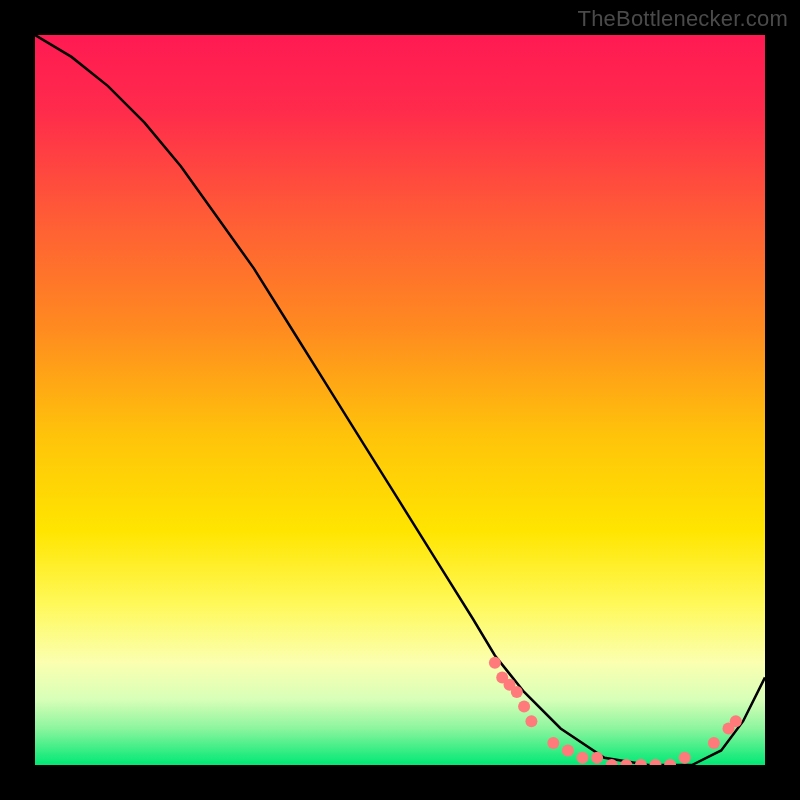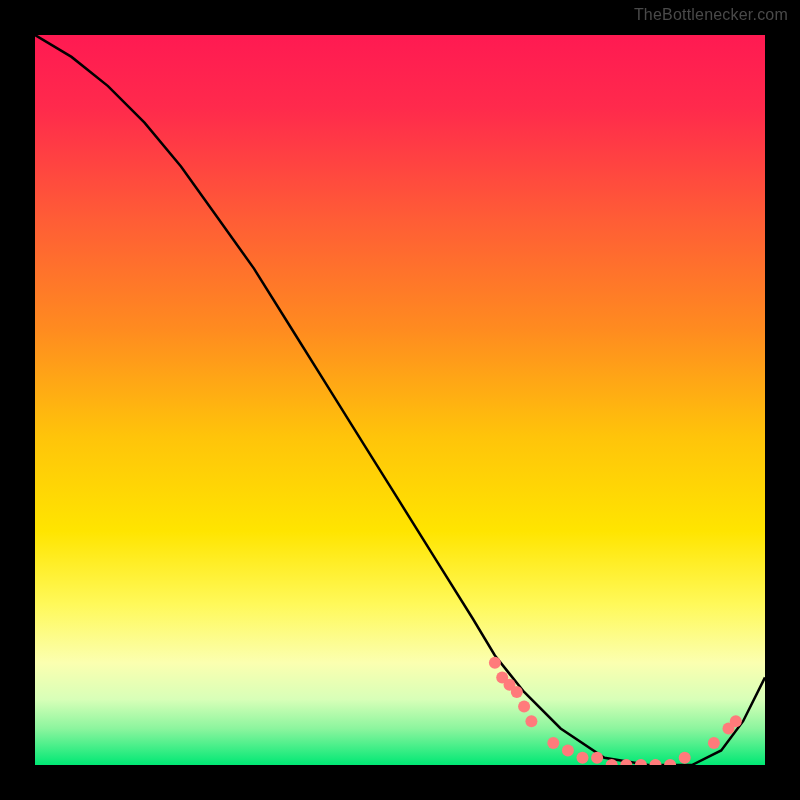--- a/index.html
+++ b/index.html
@@ -15,21 +15,21 @@
     position: relative;
     width: 800px;
     height: 800px;
     background: #000;
   }
   .watermark {
     position: absolute;
     top: 6px;
     right: 12px;
     color: #4a4a4a;
-    font-size: 16px;
+    font-size: 22px;
     font-weight: 500;
     letter-spacing: 0.2px;
   }
   .plot {
     position: absolute;
     left: 35px;
     top: 35px;
     width: 730px;
     height: 730px;
   }

